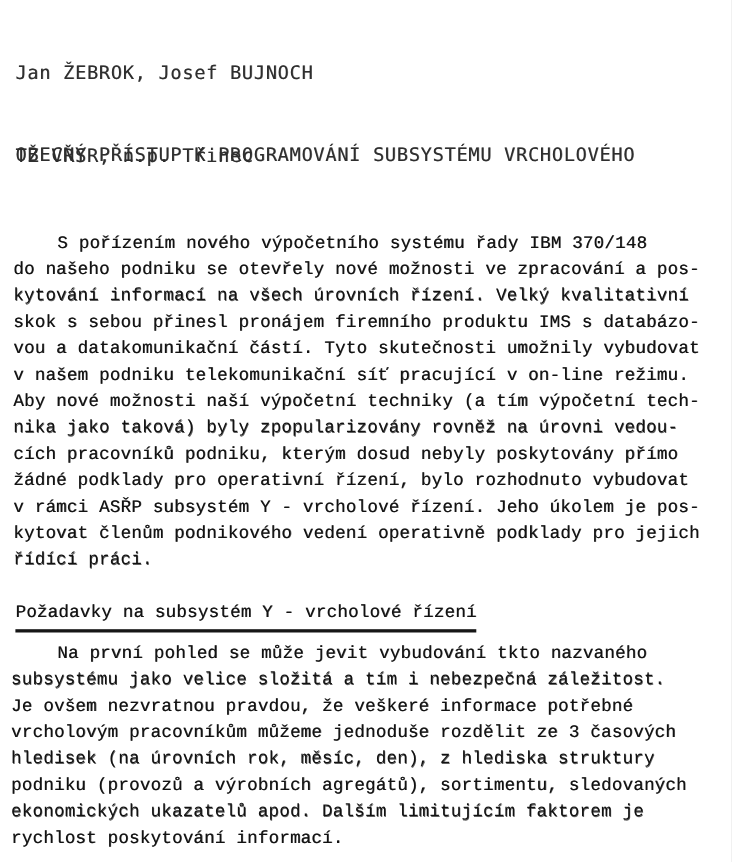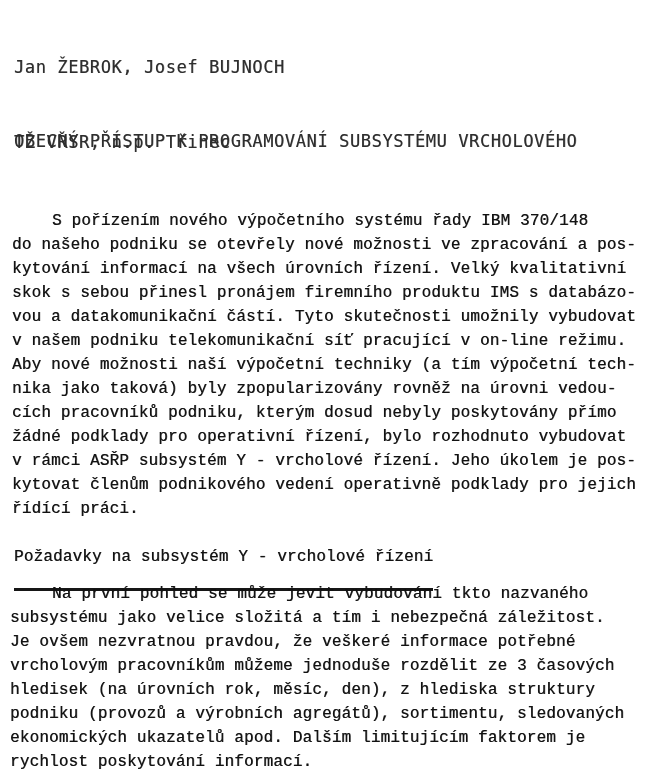--- a/index.html
+++ b/index.html
@@ -46,21 +46,21 @@
   .para-intro {
     left: 12px;
     top: 209px;
     text-indent: 40px;
   }
   .section-heading {
     left: 14px;
     top: 545px;
     display: inline-block;
     border-bottom: 3px solid #161616;
-    padding-bottom: 19px;
+    padding-bottom: 3px;
     white-space: pre;
   }
   .para-section {
     left: 10px;
     top: 582px;
     text-indent: 42px;
   }
 </style>
 </head>
 <body>

